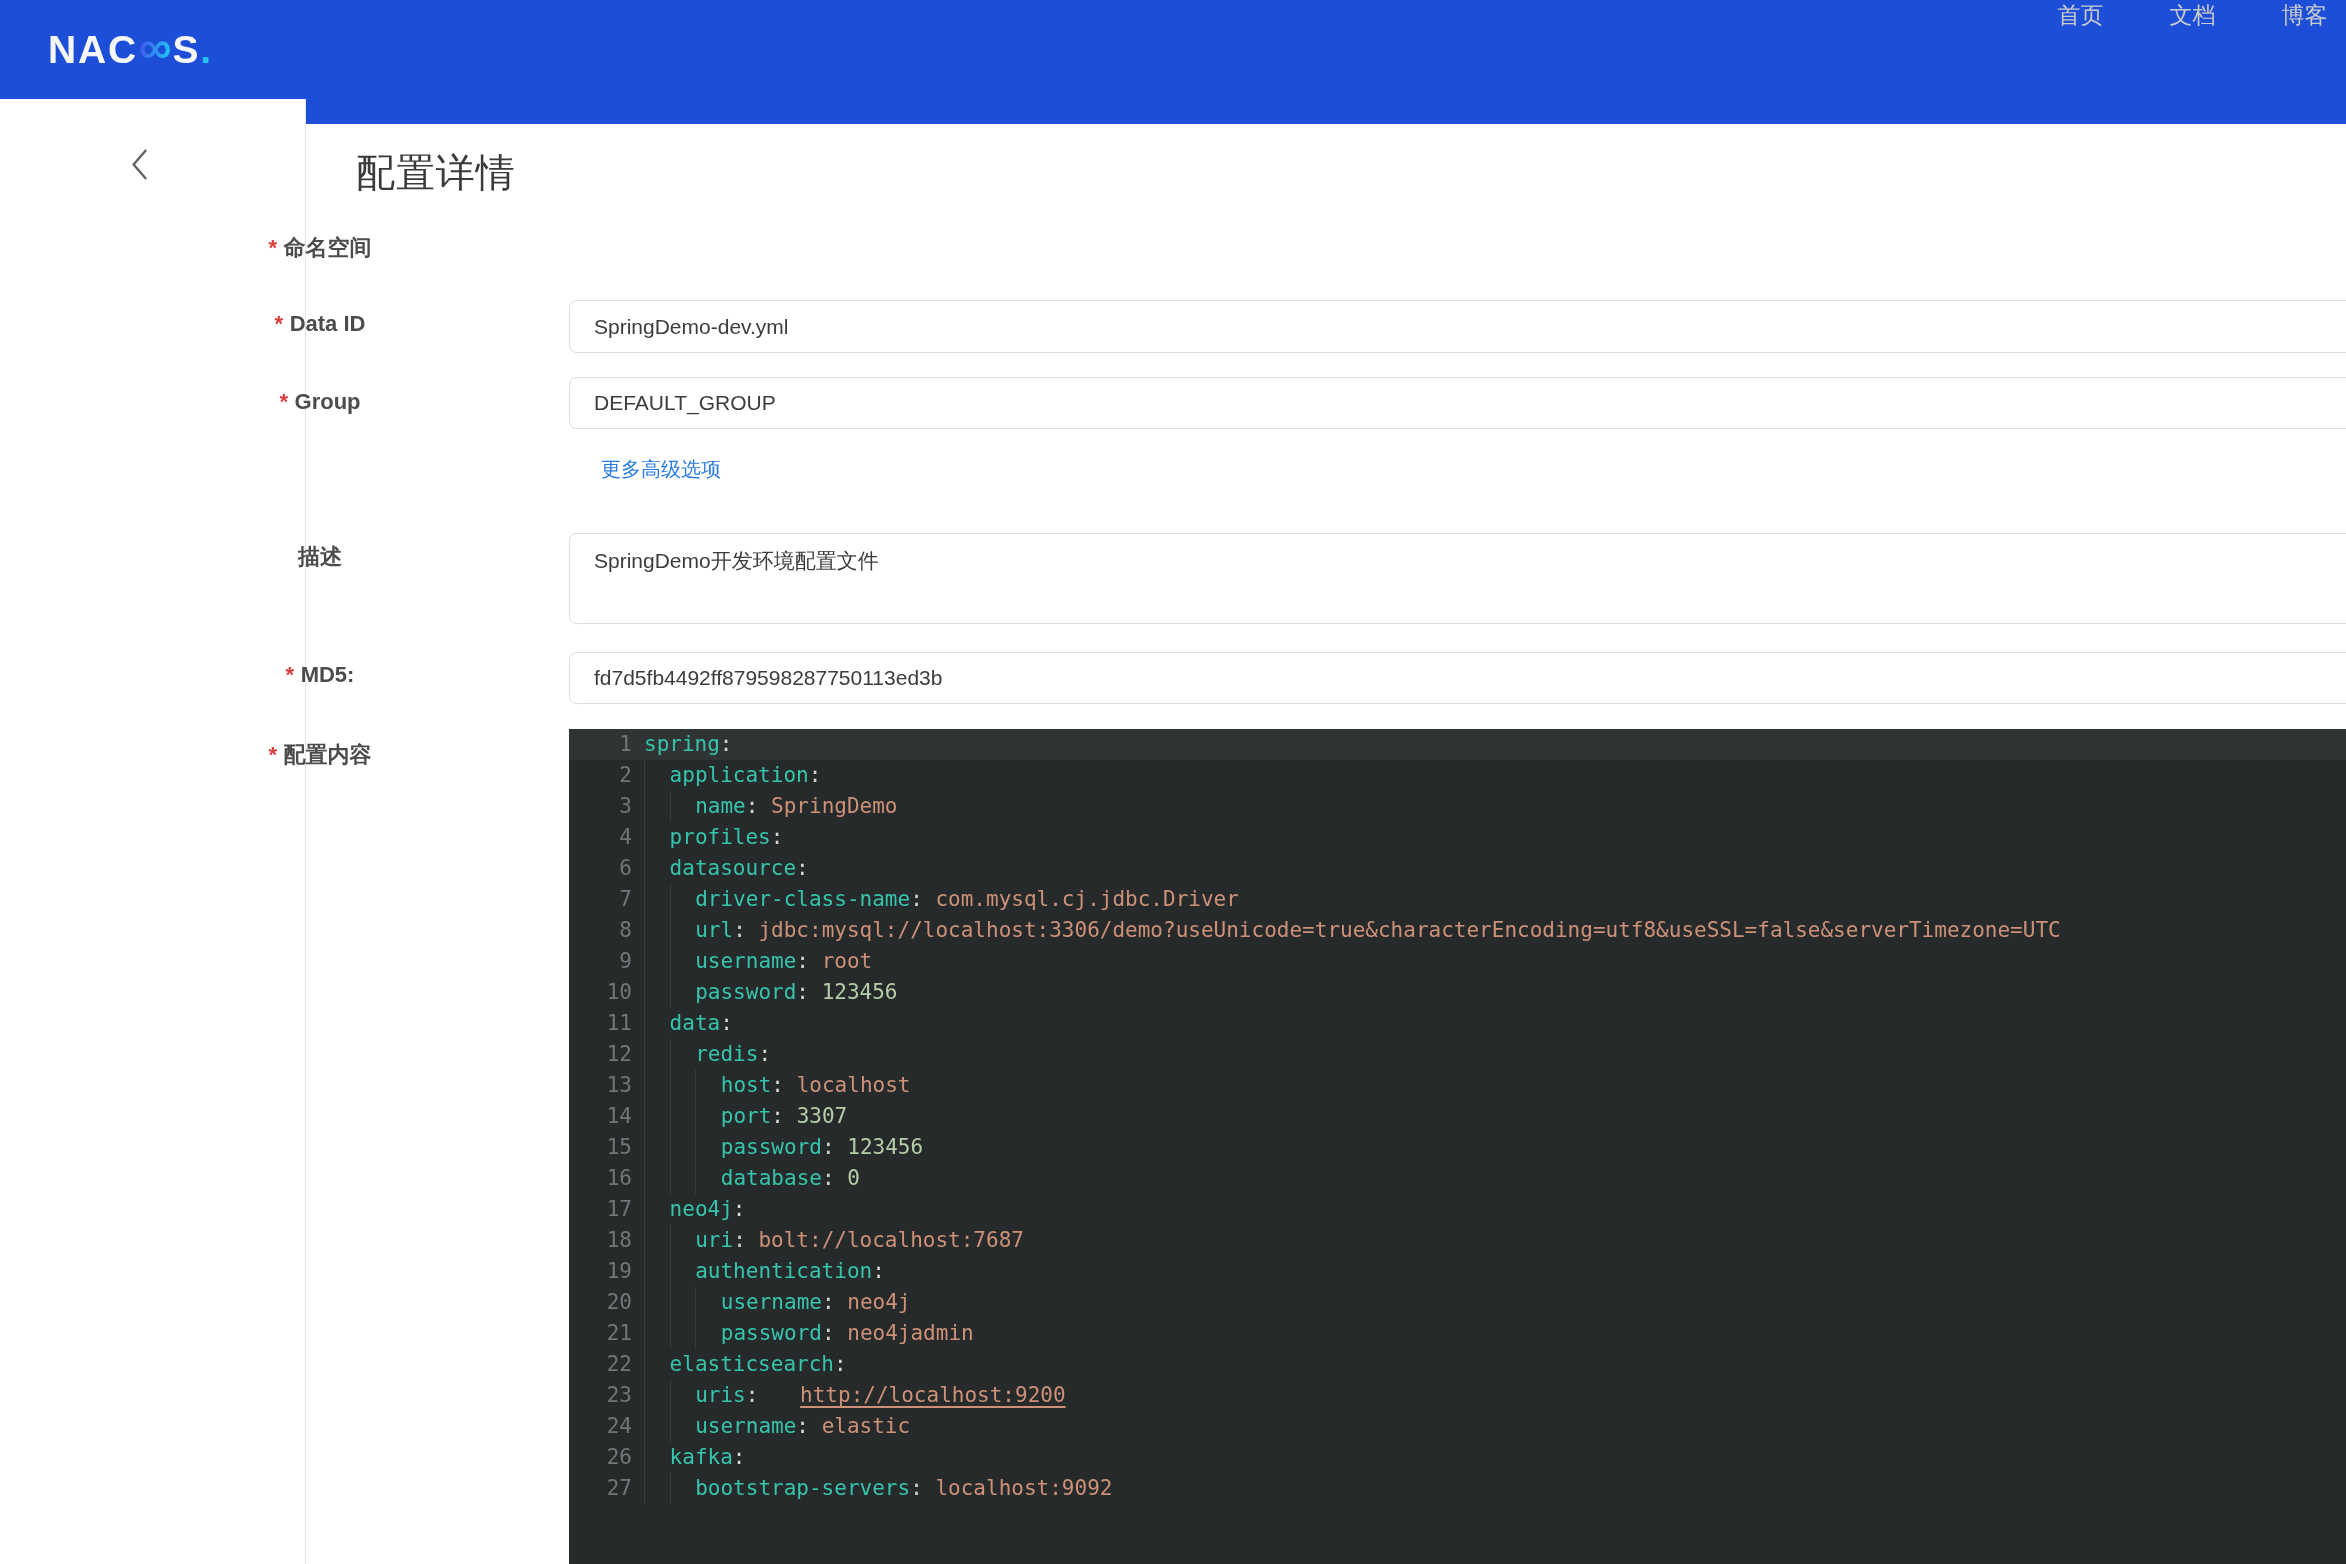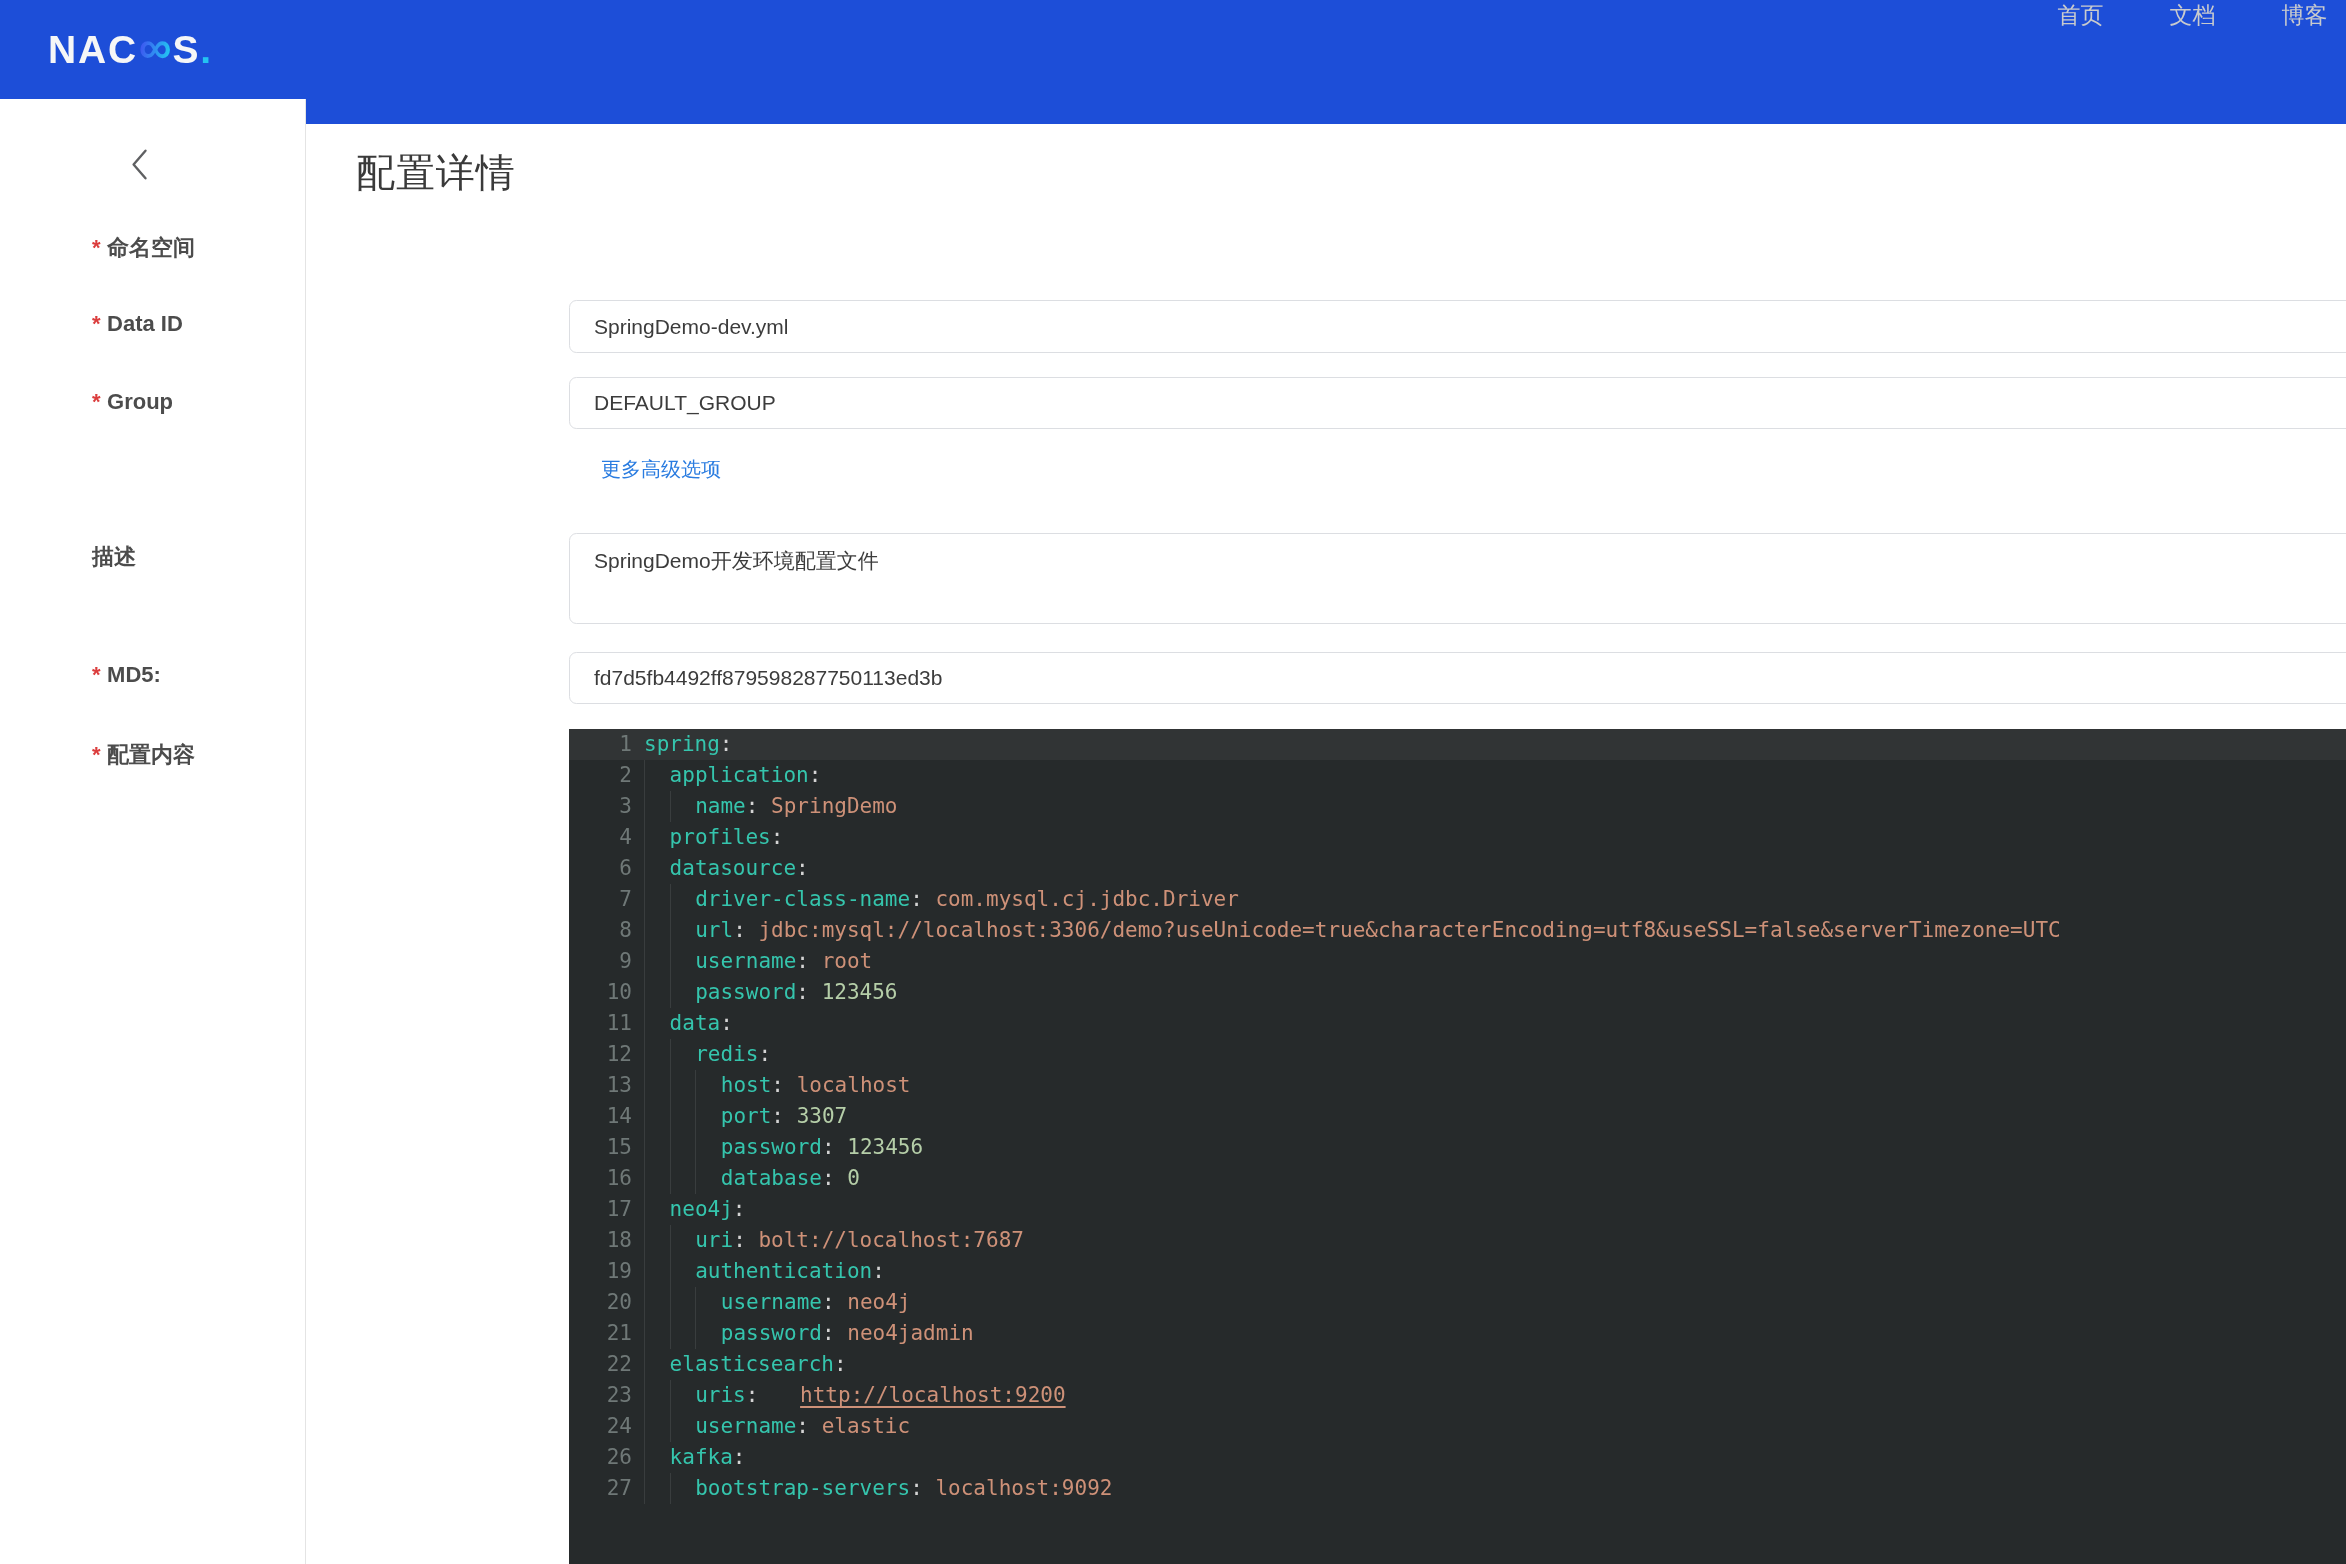--- a/index.html
+++ b/index.html
@@ -17,21 +17,21 @@
   .nav{position:absolute;right:0;top:0;height:99px;display:flex;align-items:flex-start;gap:66px;padding-right:18.5px;}
   .nav-item{color:#c9cbcd;font-size:23px;cursor:pointer;white-space:nowrap;}
 
   
   .sidebar{position:absolute;left:0;top:99px;width:305px;height:1466px;background:#ffffff;border-right:0.9px solid #e4e4e4;}
   .collapse{position:absolute;left:129px;top:48px;width:22px;height:35px;cursor:pointer;}
 
   
   .page-title{position:absolute;left:356px;top:146px;font-size:39px;color:#3a3a3a;font-weight:500;letter-spacing:0.9px;}
 
-  .form-label{position:absolute;left:92px;width:456px;text-align:left;font-size:22px;font-weight:700;color:#4c4c4c;white-space:nowrap;}
+  .form-label{position:absolute;left:92px;width:456px;text-align:center;font-size:22px;font-weight:700;color:#4c4c4c;white-space:nowrap;}
   .form-label .req{color:#db3d3d;font-weight:700;margin-right:6.5px;}
 
   .tf{position:absolute;left:569px;width:1837px;box-sizing:border-box;background:#fff;
       border:0.9px solid #dcdee2;border-radius:7.4px;font-family:"Liberation Sans",sans-serif;
       font-size:21px;color:#3c3c3c;padding:0 24px;outline:none;}
   .ta{position:absolute;left:569px;width:1837px;box-sizing:border-box;background:#fff;
       border:0.9px solid #dcdee2;border-radius:7.4px;font-family:"Liberation Sans",sans-serif;
       font-size:21px;color:#3c3c3c;padding:13px 24px;outline:none;resize:none;line-height:28px;}
   .adv-link{position:absolute;left:601px;top:456px;font-size:20px;color:#2a7ce0;cursor:pointer;text-decoration:none;}
 

